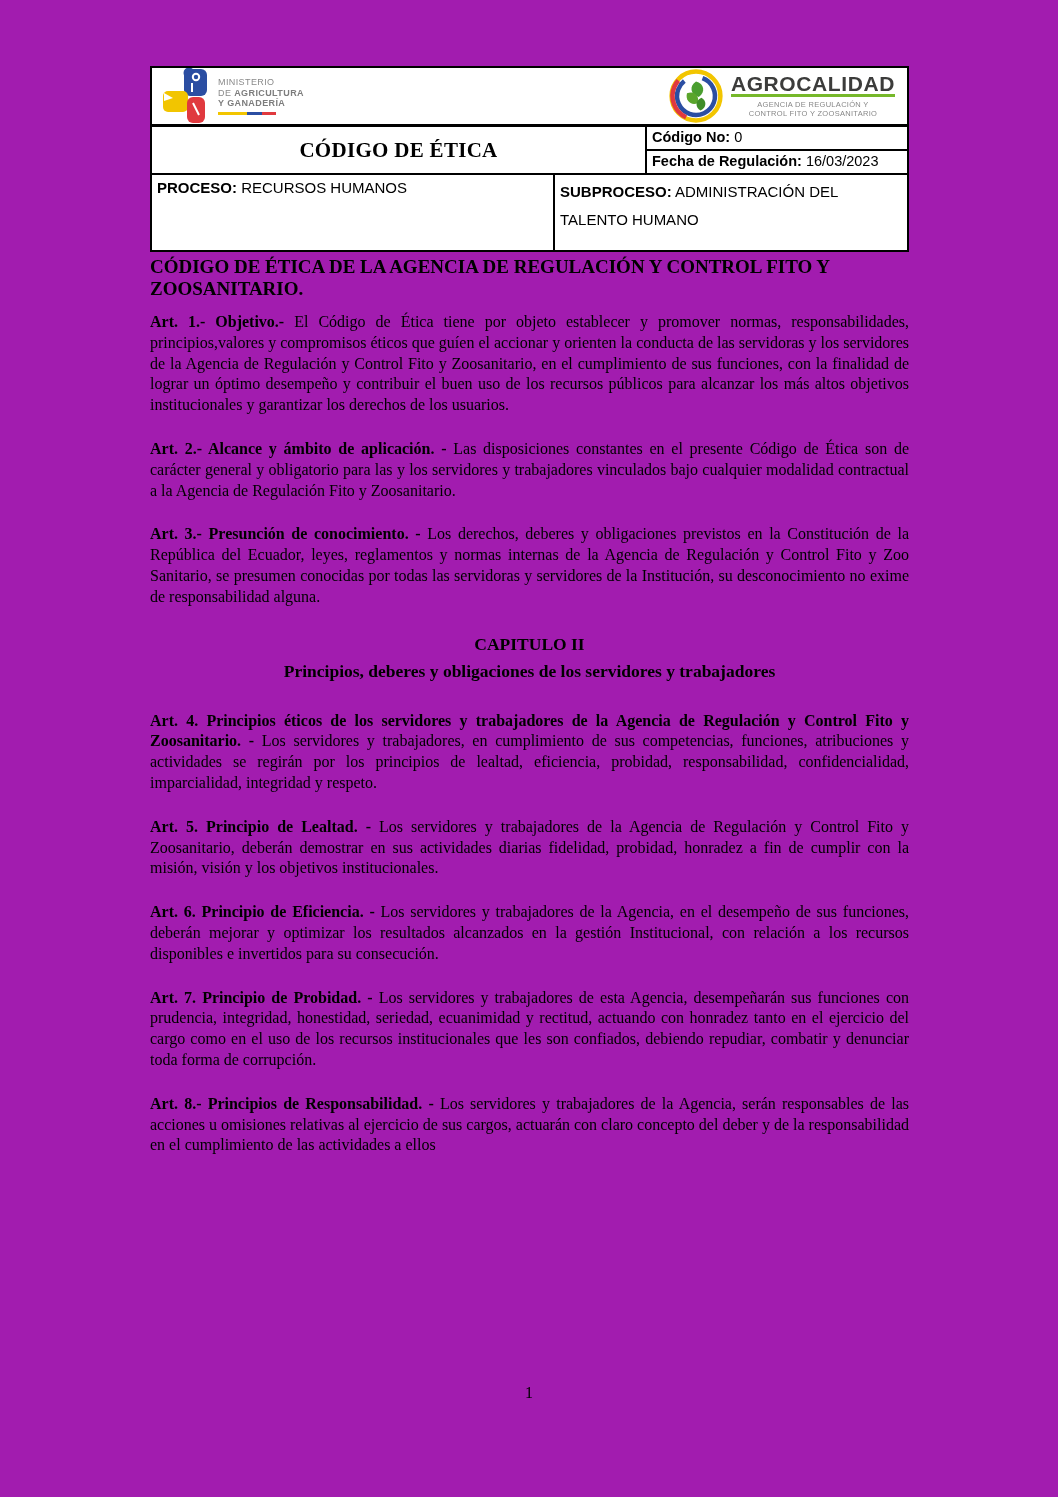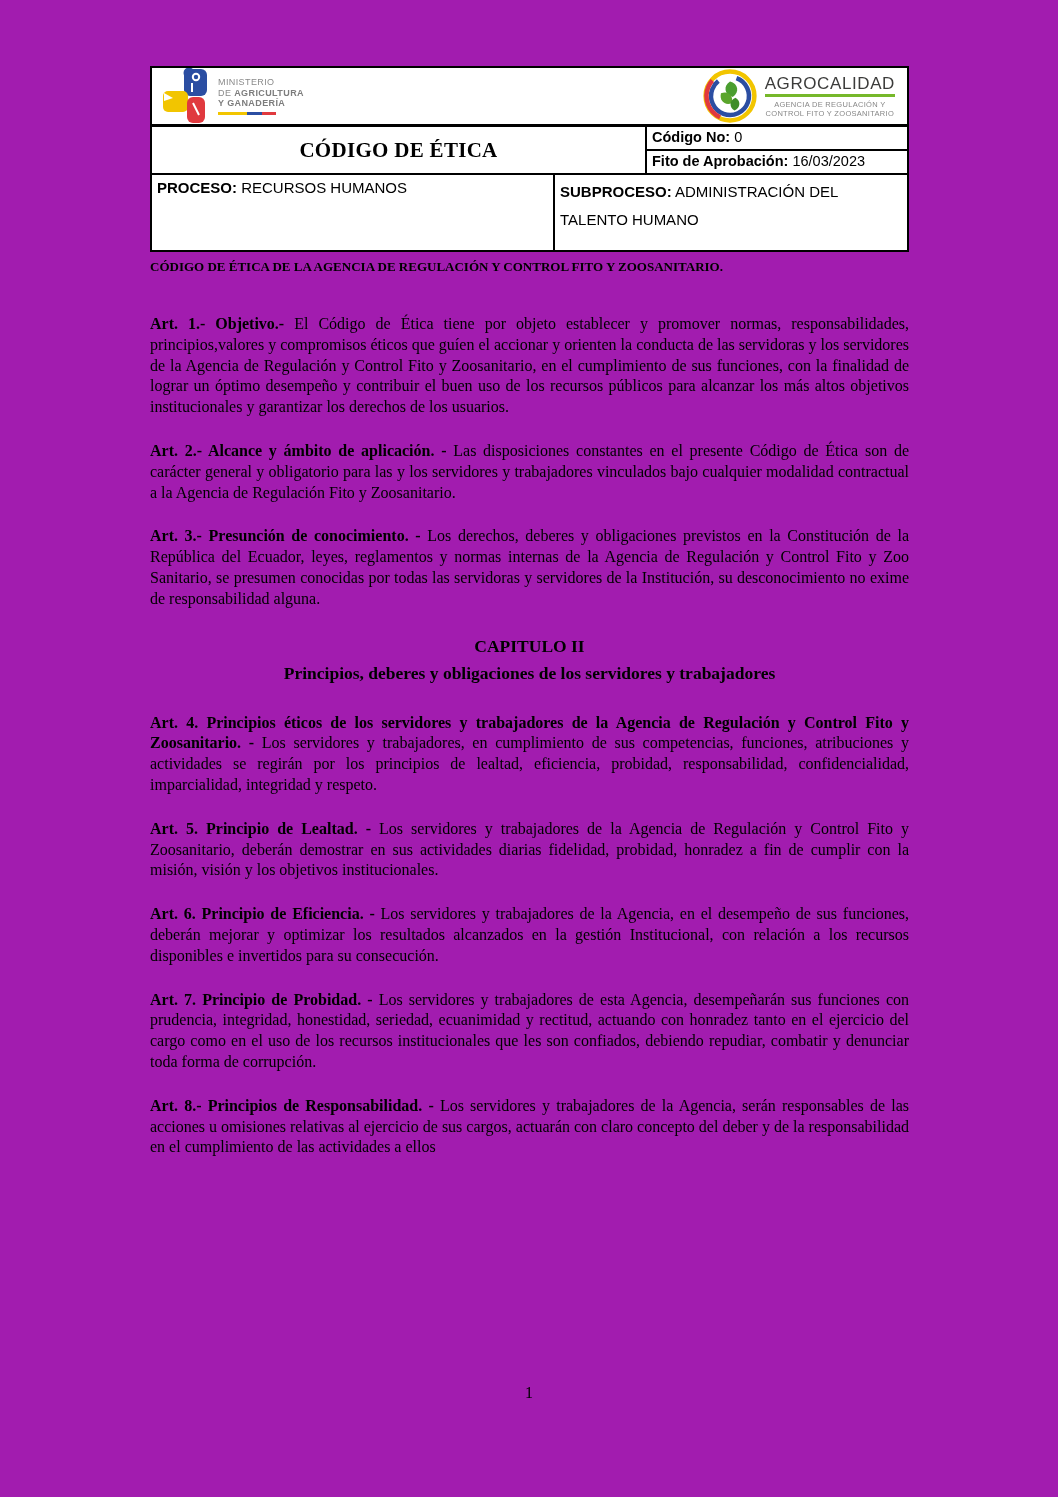--- a/index.html
+++ b/index.html
@@ -35,21 +35,21 @@
   .mag-line b { color:#7d7d7d; }
   .mag-bold { font-weight:bold; color:#7d7d7d; }
   .flag-bar { display:flex; width:58px; height:3px; margin-top:3px; }
   .fb-y { width:50%; background:#f2c500; }
   .fb-b { width:25%; background:#2b4ea2; }
   .fb-r { width:25%; background:#e0393e; }
 
   .agro-logo { display:flex; align-items:center; gap:7px; }
   .agro-text { display:flex; flex-direction:column; align-items:center; }
   .agro-name {
-    font-size:17px; font-weight:normal; color:#3c3c3b; letter-spacing:0.6px;
+    font-size:21px; font-weight:bold; color:#3c3c3b; letter-spacing:0.6px;
     line-height:18px;
   }
   .agro-underline { width:100%; height:3px; background:#76b82a; margin:1px 0 3px; }
   .agro-sub { font-size:7.5px; line-height:9px; color:#878787; letter-spacing:0.3px; text-align:center; }
 
   .h-row2 { display:flex; border-bottom:2px solid #000; }
   .h-title-cell {
     width:495px; border-right:2px solid #000;
     display:flex; align-items:center; justify-content:center;
     font-family:"Liberation Serif", serif;
@@ -63,21 +63,21 @@
     width:403px; border-right:2px solid #000;
     padding:3px 5px 18px; font-size:15px; line-height:19px;
   }
   .h-subproceso { flex:1; padding:3px 5px 16px; font-size:15px; line-height:28px; }
 
   
   .doc-body {
     position:absolute; left:150px; top:256px; width:759px;
     font-size:16px; line-height:20.8px;
   }
-  .main-title { font-weight:bold; font-size:13px; line-height:22px; margin-bottom:36px; }
+  .main-title { font-weight:bold; font-size:19px; line-height:22px; margin-bottom:12px; }
   .chapter { text-align:center; font-weight:bold; font-size:17.5px; line-height:27px; margin-bottom:22px; }
   .para { text-align:justify; margin-bottom:23px; }
   .chapter2-extra { margin-top:6px; margin-bottom:26px; }
 
   .page-num {
     position:absolute; top:1384px; left:0; width:100%;
     text-align:center; font-size:16px;
   }
 </style>
 </head>
@@ -128,21 +128,21 @@
           <div class="agro-sub">CONTROL FITO Y ZOOSANITARIO</div>
         </div>
       </div>
 
     </div>
 
     <div class="h-row2">
       <div class="h-title-cell">CÓDIGO DE ÉTICA</div>
       <div class="h-right-stack">
         <div class="h-cell h-cell-top"><b>Código No:</b> <span>0</span></div>
-        <div class="h-cell"><b>Fito de Aprobación:</b> <span>16/03/2023</span></div>
+        <div class="h-cell"><b>Fecha de Regulación:</b> <span>16/03/2023</span></div>
       </div>
     </div>
 
     <div class="h-row3">
       <div class="h-proceso"><b>PROCESO:</b> <span>RECURSOS HUMANOS</span></div>
       <div class="h-subproceso"><b>SUBPROCESO:</b> <span>ADMINISTRACIÓN DEL TALENTO HUMANO</span></div>
     </div>
 
   </div>
 

